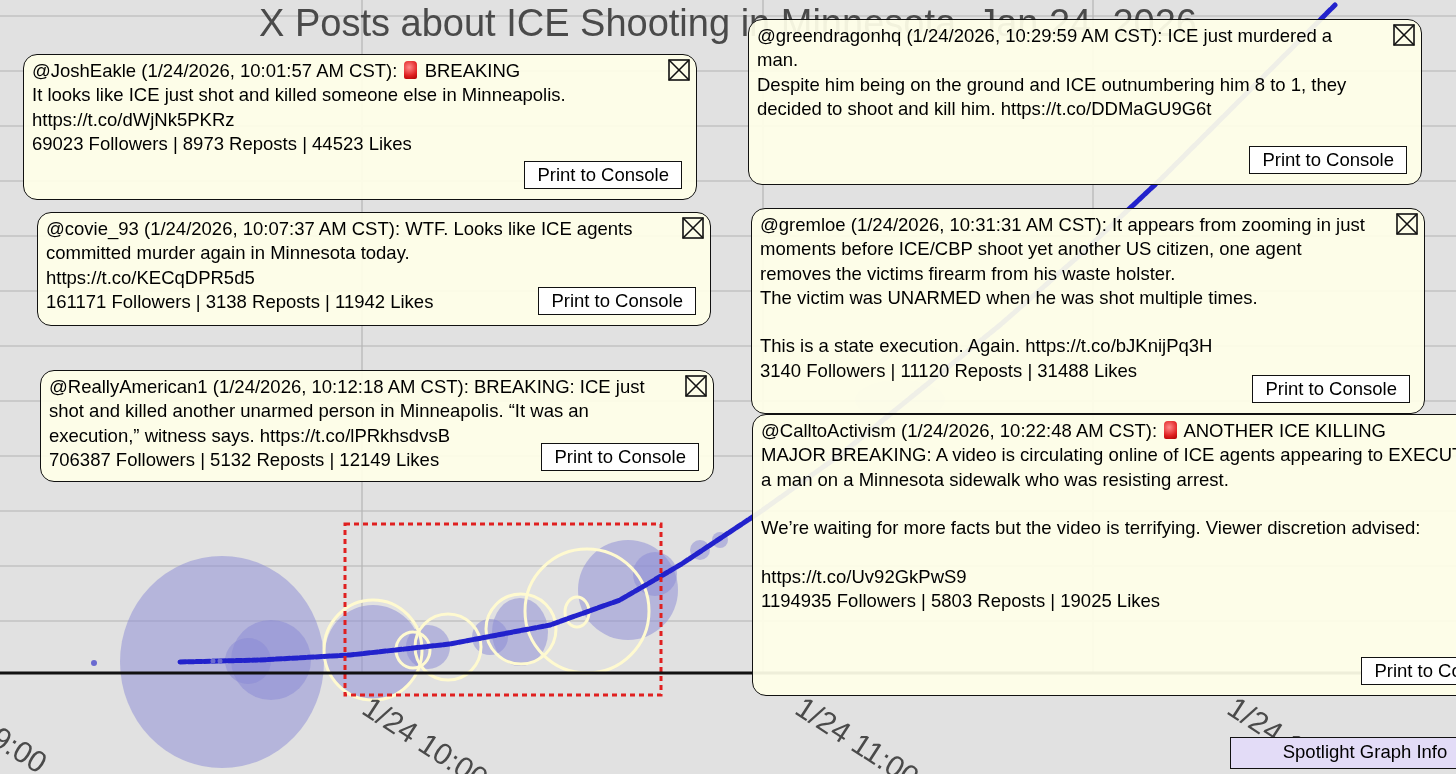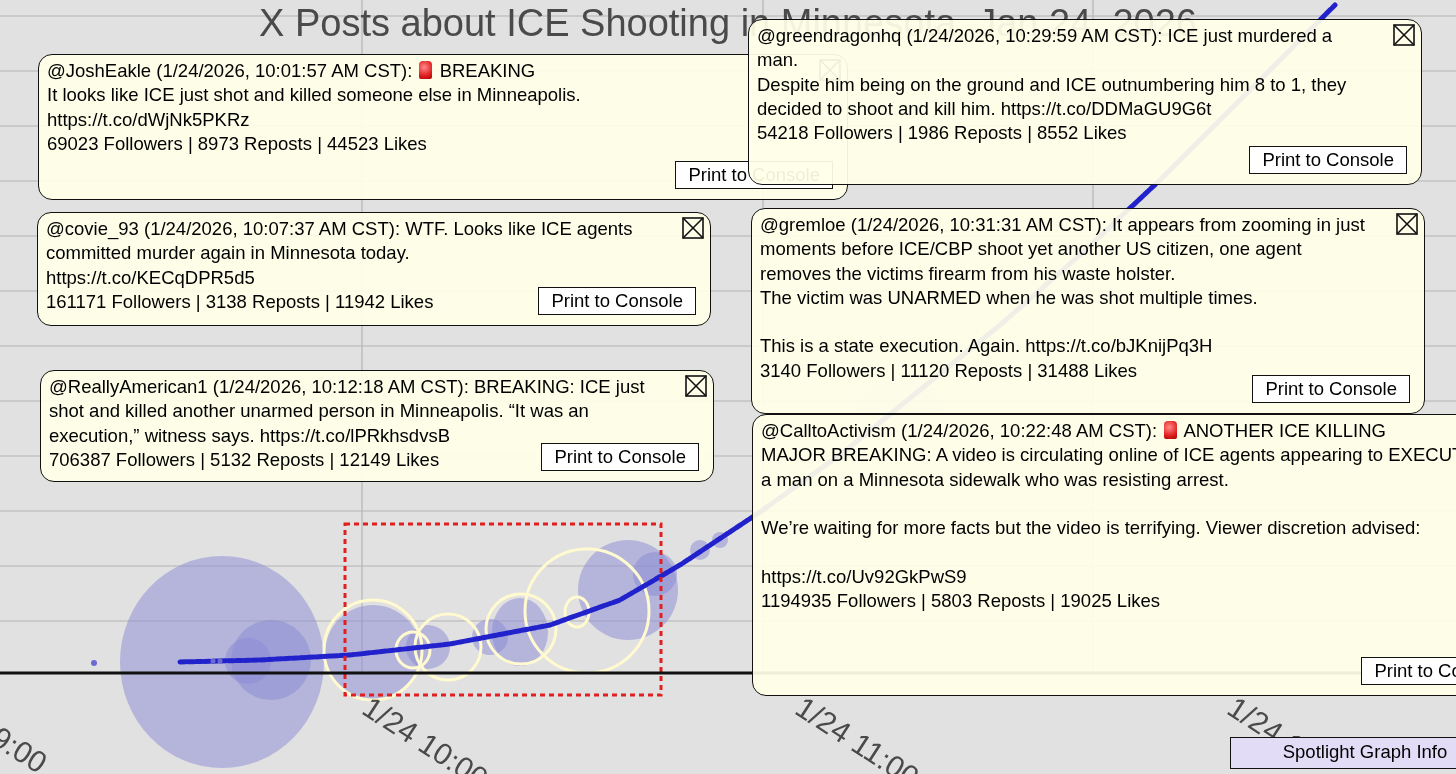--- a/index.html
+++ b/index.html
@@ -65,21 +65,21 @@
   <line x1="0" y1="673" x2="1456" y2="673" stroke="#111" stroke-width="3"></line>
 </svg>
 
 <div class="title">X Posts about ICE Shooting in Minnesota, Jan 24, 2026</div>
 
 <div class="xtick" style="left:4px;top:720px;">9:00</div>
 <div class="xtick" style="left:375px;top:690px;">1/24 10:00</div>
 <div class="xtick" style="left:808px;top:690px;">1/24 11:00</div>
 <div class="xtick" style="left:1240px;top:690px;">1/24 1</div>
 
-<div class="popup" style="left:38px;top:54px;width:810px;height:146px;">
+<div class="popup" style="left:23px;top:54px;width:674px;height:146px;">
   <div class="txt"><span>@JoshEakle (1/24/2026, 10:01:57 AM CST): </span><span class="siren"></span> <span>BREAKING
 It looks like ICE just shot and killed someone else in Minneapolis.
 https://t.co/dWjNk5PKRz</span></div>
   <div>69023 Followers | 8973 Reposts | 44523 Likes</div>
   <svg class="close" viewBox="0 0 22 22">
       <rect x="1" y="1" width="20" height="20" fill="none" stroke="#111" stroke-width="1.6"></rect>
       <line x1="1" y1="1" x2="21" y2="21" stroke="#111" stroke-width="1.6"></line>
       <line x1="21" y1="1" x2="1" y2="21" stroke="#111" stroke-width="1.6"></line>
     </svg>
   <button class="print">Print to Console</button>
@@ -104,21 +104,20 @@
       <rect x="1" y="1" width="20" height="20" fill="none" stroke="#111" stroke-width="1.6"></rect>
       <line x1="1" y1="1" x2="21" y2="21" stroke="#111" stroke-width="1.6"></line>
       <line x1="21" y1="1" x2="1" y2="21" stroke="#111" stroke-width="1.6"></line>
     </svg>
   <button class="print">Print to Console</button>
 </div>
 
 <div class="popup" style="left:748px;top:19px;width:674px;height:166px;">
   <div class="txt">@greendragonhq (1/24/2026, 10:29:59 AM CST): ICE just murdered a man.
 Despite him being on the ground and ICE outnumbering him 8 to 1, they decided to shoot and kill him. https://t.co/DDMaGU9G6t</div>
-  <div>54218 Followers | 1986 Reposts | 8552 Likes</div>
   <svg class="close" viewBox="0 0 22 22">
       <rect x="1" y="1" width="20" height="20" fill="none" stroke="#111" stroke-width="1.6"></rect>
       <line x1="1" y1="1" x2="21" y2="21" stroke="#111" stroke-width="1.6"></line>
       <line x1="21" y1="1" x2="1" y2="21" stroke="#111" stroke-width="1.6"></line>
     </svg>
   <button class="print">Print to Console</button>
 </div>
 
 <div class="popup" style="left:751px;top:208px;width:674px;height:206px;">
   <div class="txt">@gremloe (1/24/2026, 10:31:31 AM CST): It appears from zooming in just moments before ICE/CBP shoot yet another US citizen, one agent removes the victims firearm from his waste holster.

